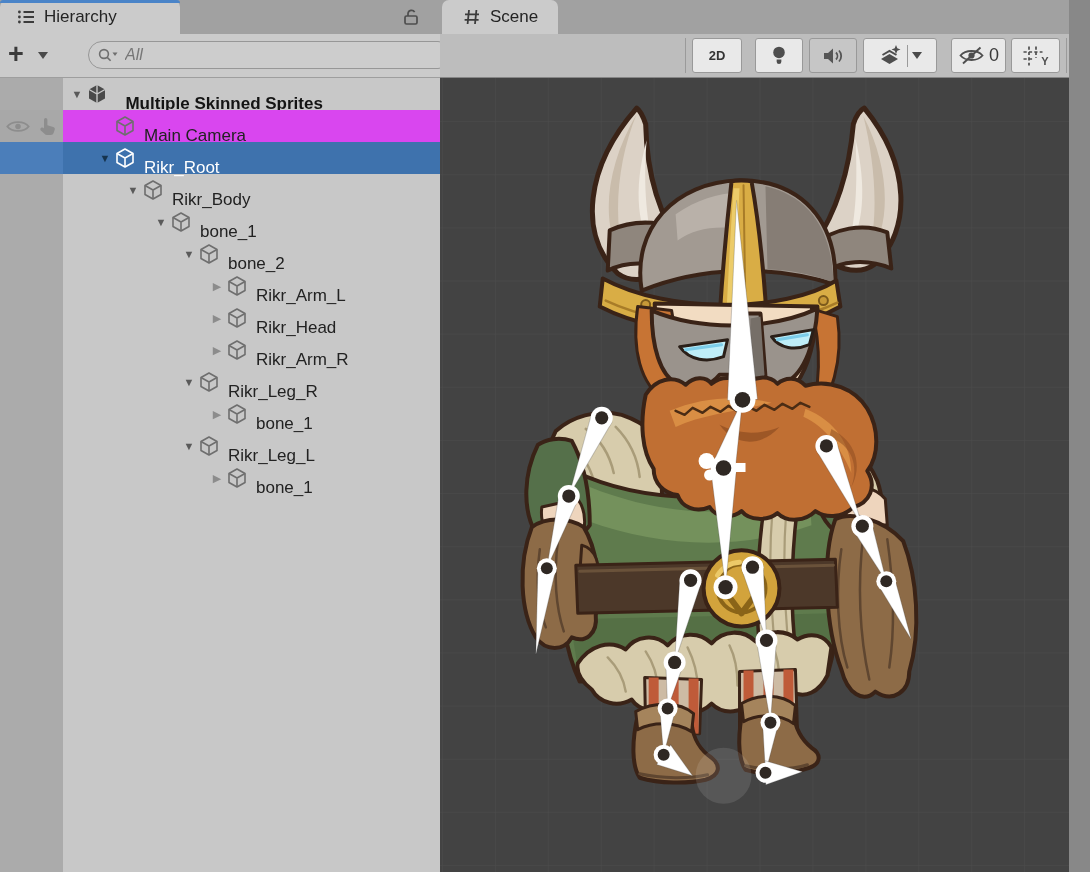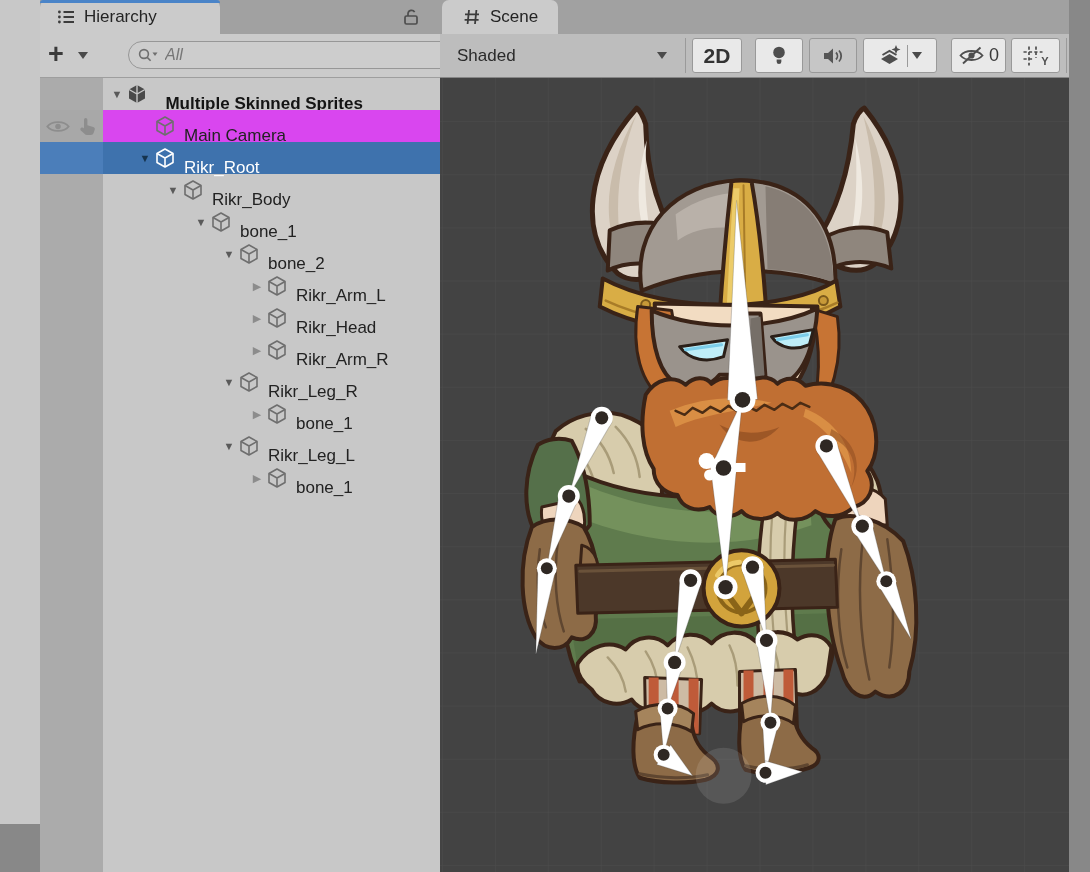--- a/index.html
+++ b/index.html
@@ -1,21 +1,21 @@
 <!DOCTYPE html>
 <html><head>
 <meta charset="utf-8">
 <style>
   html,body{margin:0;padding:0;background:#888;}
   *{box-sizing:border-box;}
   .app{position:relative;width:1090px;height:872px;overflow:hidden;
        font-family:"Liberation Sans","DejaVu Sans",sans-serif;
        -webkit-font-smoothing:antialiased;}
   
-  .hier{position:absolute;left:0;top:0;width:459px;height:824px;background:#c8c8c8;padding-left:40px;}
+  .hier{position:absolute;left:0;top:0;width:459px;height:824px;background:#c8c8c8;}
   .pdiv{position:absolute;left:459px;top:0;width:2px;height:872px;background:#8a8a8a;}
   .scene{position:absolute;left:440px;top:0;width:629px;height:872px;background:#434343;}
   
   .tabbar{position:relative;height:34px;background:#a1a1a1;}
   .tab{position:absolute;top:0;height:34px;background:#cbcbcb;border-radius:7px 7px 0 0;
        display:flex;align-items:center;gap:8px;padding:0 16px;font-size:17px;color:#242424;}
   .tab.focused::before{content:"";position:absolute;left:0;right:0;top:0;height:3px;
        background:#4a84c8;border-radius:7px 7px 0 0;}
   .hier .tab{left:0;width:180px;}
   .scene .tab{left:2px;padding:0 20px;}
@@ -55,21 +55,21 @@
   .row-kebab{position:absolute;right:12px;top:7px;}
   
   .stoolbar{position:relative;height:44px;background:#bdbdbd;border-bottom:1px solid #868686;}
   .shaded{position:absolute;left:5px;top:4px;width:234px;height:35px;display:flex;align-items:center;
           padding:0 12px;font-size:17px;color:#2a2a2a;}
   .shaded .caret{margin-left:auto;}
   .vsep{position:absolute;top:4px;height:35px;width:1px;background:#9a9a9a;}
   .sbtn{position:absolute;top:4px;height:35px;background:#e9e9e9;border:1px solid #999;
         border-radius:3px;display:flex;align-items:center;justify-content:center;gap:4px;}
   .sbtn.off{background:#c6c6c6;}
-  .sbtn .lbl2d{font-size:21px;font-weight:600;color:#333;}
+  .sbtn .lbl2d{font-size:13px;font-weight:600;color:#333;}
   .cnt{font-size:18px;color:#3a3a3a;}
   .axis{font-size:11px;font-weight:bold;color:#4e4e4e;margin:10px 0 0 -7px;}
   
   .viewport{position:absolute;left:0;top:78px;width:629px;height:794px;background:#434343;}
   .viewport svg{display:block;width:100%;height:100%;}
 </style>
 </head>
 <body>
 
 <div class="app">
@@ -327,24 +327,20 @@
               <g stroke="#3c3c3c" stroke-width="1.8" fill="none">
             <path d="M7 3 L5.6 17 M14.4 3 L13 17 M3 7.4 H17 M2.6 12.8 H16.6"></path>
               </g>
             </svg>
           </span>
         <span>Scene</span>
       </div>
     </div>
 
     <div class="stoolbar">
-      <div class="shaded">
-        <span>Shaded</span>
-        <span class="caret"></span>
-      </div>
       <div class="vsep" style="left:245px"></div>
 
       <div class="sbtn" style="left:252px;width:50px">
         <span class="lbl2d">2D</span>
       </div>
 
       <div class="sbtn" style="left:315px;width:48px">
         <span style="display:inline-flex;width:18px;height:24px">
           <svg viewBox="0 0 20 26">
               <circle cx="10" cy="9" r="6.4" fill="#4e4e4e"></circle>

